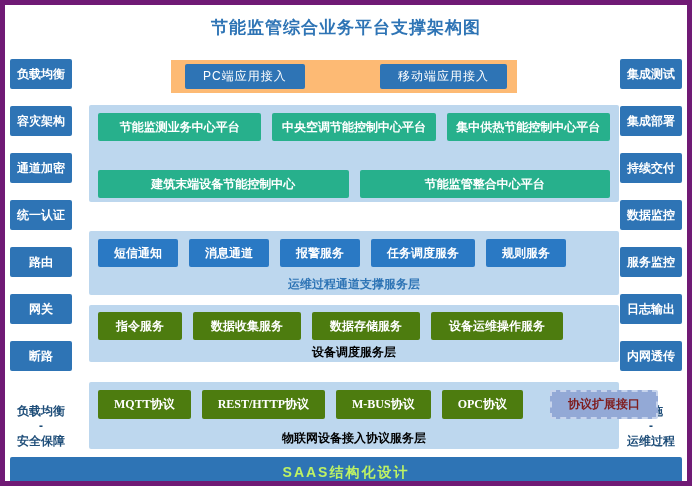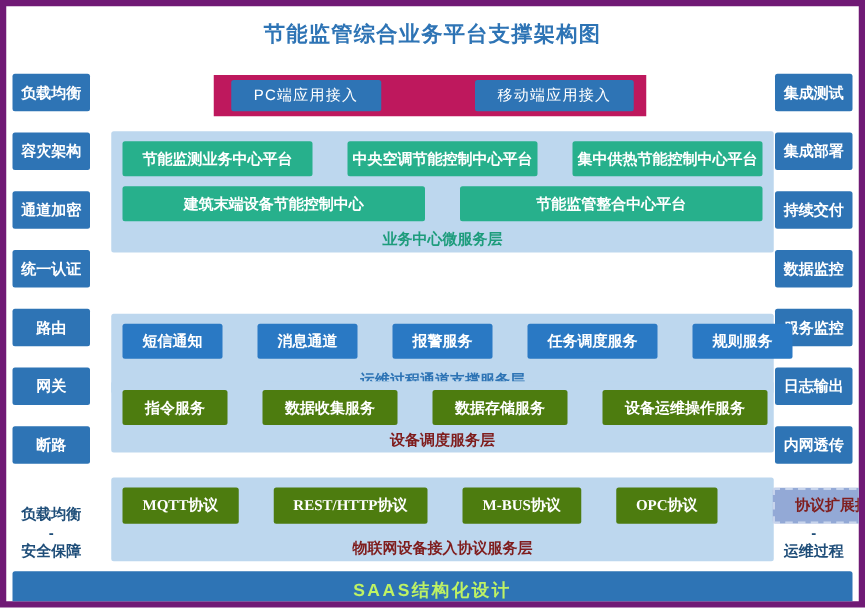--- a/index.html
+++ b/index.html
@@ -32,46 +32,46 @@
     display:flex; align-items:center; justify-content:center;
     border-radius:2px; white-space:nowrap;
   }
   .side-footer {
     margin-top:16px; text-align:center;
     color:#1f4e79; font-size:12px; font-weight:bold; line-height:15px;
   }
   
   .access-band {
     position:absolute; left:166px; top:55px; width:346px; height:33px;
-    background:#be185d;
+    background:#fdba74;
     display:flex; align-items:center; justify-content:space-between;
     padding:0 10px 0 14px;
   }
   .access-btn {
     height:25px; background:#2e74b5; color:#fff; font-size:12px;
     display:flex; align-items:center; justify-content:center;
     padding:0 18px; letter-spacing:1px; white-space:nowrap; border-radius:2px;
   }
   
   .panel {
     position:absolute; left:84px; width:530px;
     background:#bdd7ee; border-radius:2px;
     display:flex; flex-direction:column; justify-content:space-between;
   }
   .panel-business { top:100px; height:97px; padding:8px 9px 4px; }
-  .panel-channel  { top:226px; height:64px; padding:8px 9px 4px;margin-top:20px; }
+  .panel-channel  { top:226px; height:64px; padding:8px 9px 4px; }
   .panel-device   { top:300px; height:57px; padding:7px 9px 3px; }
   .panel-protocol { top:377px; height:67px; padding:8px 9px 4px; }
-  .box-row { display:flex; gap:28px; }
+  .box-row { display:flex; gap:11px; }
   .panel-label {
     text-align:center; font-size:12px; font-weight:bold; line-height:13px;
   }
   .label-green { color:#1d9c7c; }
   .label-blue  { color:#2e74b5; }
-  .label-slate { color:#7f1d1d; }
+  .label-slate { color:#000000; }
   
   .biz-box {
     flex:1; height:28px; background:#27b08c; color:#fff;
     font-size:12px; font-weight:bold;
     display:flex; align-items:center; justify-content:center;
     border-radius:2px; white-space:nowrap;
   }
   .svc-box {
     height:28px; background:#2a79c4; color:#fff;
     font-size:12px; font-weight:bold;
@@ -146,21 +146,20 @@
   <div class="panel panel-business">
     <div class="box-row">
       <div class="biz-box">节能监测业务中心平台</div>
       <div class="biz-box">中央空调节能控制中心平台</div>
       <div class="biz-box">集中供热节能控制中心平台</div>
     </div>
     <div class="box-row">
       <div class="biz-box">建筑末端设备节能控制中心</div>
       <div class="biz-box">节能监管整合中心平台</div>
     </div>
-    <div class="panel-label label-green">业务中心微服务层</div>
   </div>
 
   <div class="panel panel-channel">
     <div class="box-row">
       <div class="svc-box">短信通知</div>
       <div class="svc-box">消息通道</div>
       <div class="svc-box">报警服务</div>
       <div class="svc-box">任务调度服务</div>
       <div class="svc-box">规则服务</div>
     </div>

